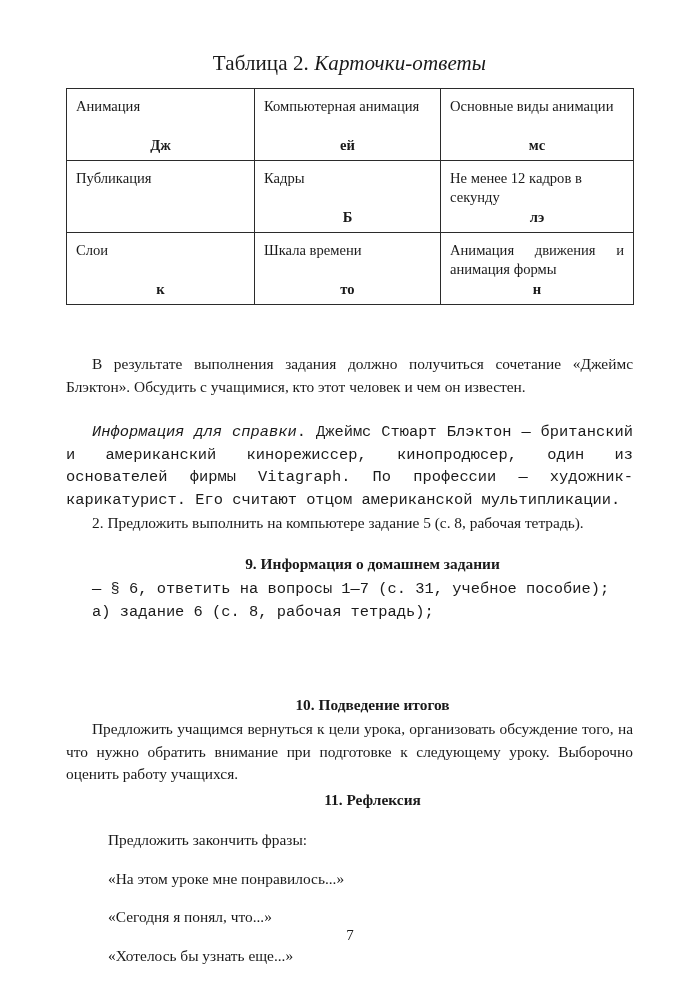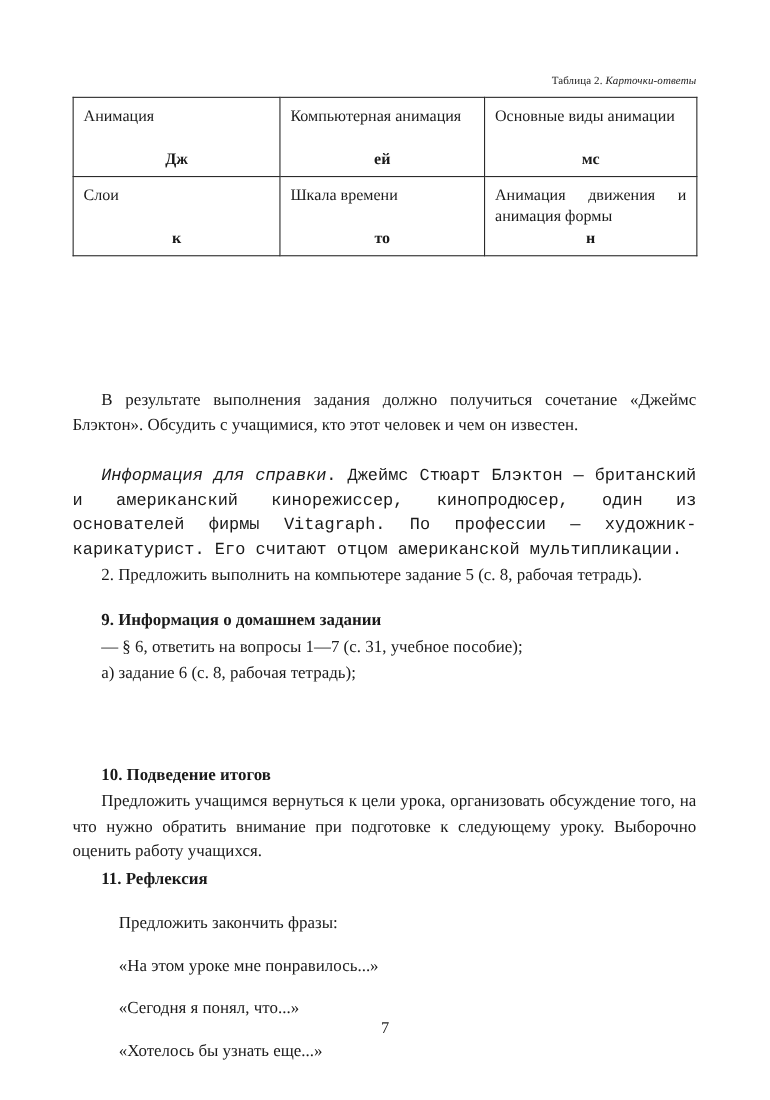--- a/index.html
+++ b/index.html
@@ -22,24 +22,24 @@
     width: 700px;
     height: 1000px;
     box-sizing: border-box;
     padding: 0;
   }
 
   
   .table-caption {
     position: absolute;
     left: 66px;
-    top: 64px;
-    width: 567px;
-    text-align: right;
-    font-size: 10px;
+    top: 53px;
+    width: 567px;
+    text-align: center;
+    font-size: 21px;
     line-height: 20px;
     letter-spacing: 0.1px;
   }
   .table-caption .cap-label { font-style: normal; }
   .table-caption .cap-title { font-style: italic; }
 
   
   .cards-table {
     position: absolute;
     left: 66px;
@@ -91,41 +91,42 @@
     text-justify: inter-word;
   }
   .body-block p {
     margin: 0;
     text-indent: 26px;
   }
   .body-block .it { font-style: italic; }
 
   h3.sec-head {
     position: absolute;
-    left: 66px;
+    left: 76px;
     width: 567px;
     margin: 0;
     font-size: 15.4px;
     line-height: 22.6px;
     font-weight: bold;
     text-indent: 26px;
-    text-align: left;
+    text-align: center;
   }
 
   .list-block {
     position: absolute;
     left: 66px;
     width: 567px;
     font-size: 15.4px;
     line-height: 22.6px;
     text-align: justify;
   }
   .list-block p {
     margin: 0;
     text-indent: 26px;
+    font-family: Liberation Mono, monospace;
   }
 
   .quote-block {
     position: absolute;
     left: 66px;
     width: 567px;
     font-size: 15.4px;
     line-height: 22.6px;
     text-align: left;
   }
@@ -168,20 +169,34 @@
           <span class="cell-term">Компьютерная анимация</span>
           <span class="cell-letter">ей</span>
         </td>
         <td>
           <span class="cell-term">Основные виды анимации</span>
           <span class="cell-letter">мс</span>
         </td>
       </tr>
       <tr>
         <td>
+          <span class="cell-term">Публикация</span>
+          <span class="cell-letter"></span>
+        </td>
+        <td>
+          <span class="cell-term">Кадры</span>
+          <span class="cell-letter">Б</span>
+        </td>
+        <td>
+          <span class="cell-term">Не менее 12 кадров в секунду</span>
+          <span class="cell-letter">лэ</span>
+        </td>
+      </tr>
+      <tr>
+        <td>
           <span class="cell-term">Слои</span>
           <span class="cell-letter">к</span>
         </td>
         <td>
           <span class="cell-term">Шкала времени</span>
           <span class="cell-letter">то</span>
         </td>
         <td>
           <span class="cell-term justify">Анимация движения и анимация формы</span>
           <span class="cell-letter">н</span>

